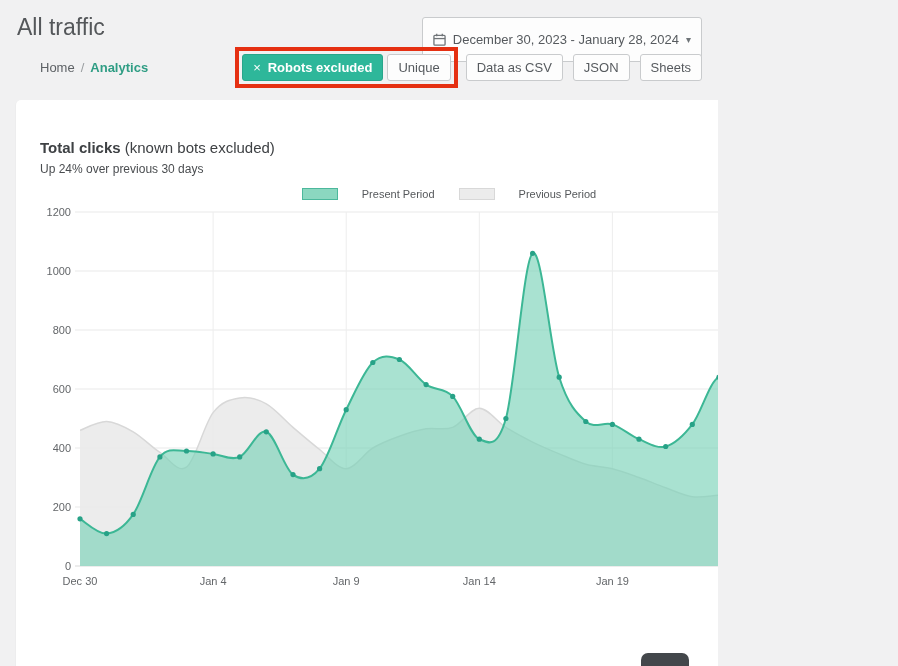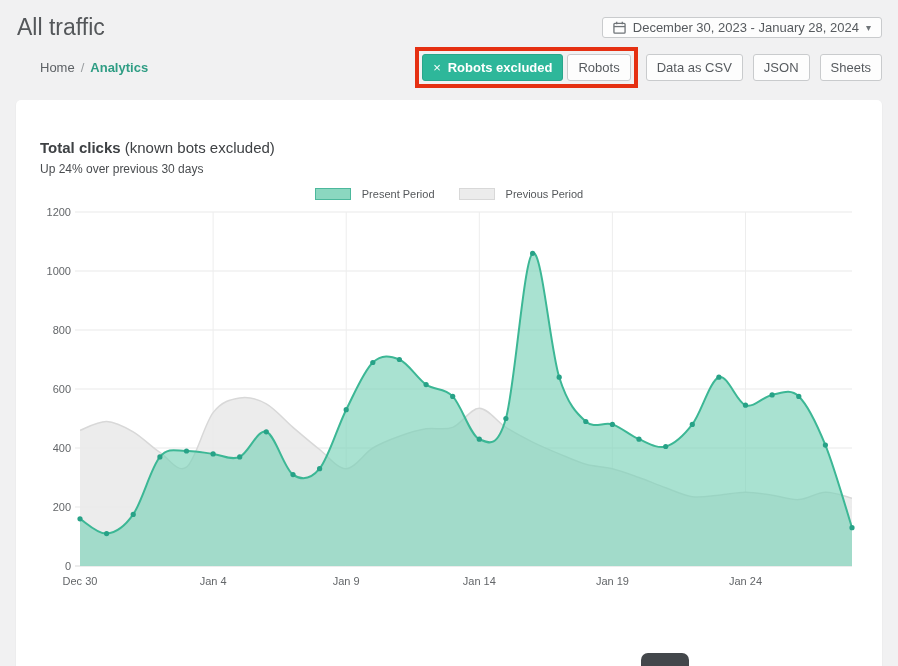--- a/index.html
+++ b/index.html
@@ -3,41 +3,41 @@
 <meta charset="utf-8">
 <style>
   * { box-sizing: border-box; }
   html,body { margin:0; padding:0; }
   body {
     font-family: "Liberation Sans", sans-serif;
     background:#f1f1f2;
   }
   .screen {
     position:relative;
-    width:898px; height:666px;
+    width:718px; height:666px;
     overflow:hidden;
     background:#f1f1f2;
   }
   .page-title {
     position:absolute; left:17px; top:14px;
     font-size:23px; color:#54575a; font-weight:400;
   }
   .breadcrumb {
     position:absolute; left:17px; top:60px;
     font-size:13px; color:#85898c;
   }
   .crumb-home { color:#5d6165; cursor:pointer;margin-left:23px; }
   .crumb-sep { margin:0 6px; color:#9a9ea1; }
   .crumb-current { color:#2f9d84; font-weight:700; cursor:pointer;margin-top:44px; }
 
   .date-btn {
     position:absolute; top:17px; right:16px;
     display:flex; align-items:center; gap:7px;
     background:#fdfdfd; border:1px solid #c9cbcd; border-radius:3px;
-    padding:2px 10px; font-size:13px; color:#565a5e;
+    padding:14px 10px; font-size:13px; color:#565a5e;
     font-family:inherit; cursor:pointer;
   }
   .date-btn .caret { font-size:10px; color:#6f7478; }
 
   .filter-row {
     position:absolute; top:47px; right:16px;
     display:flex; align-items:center;
   }
   .red-box {
     border:4px solid #e53012;
@@ -65,21 +65,21 @@
   }
   .big-number { font-size:28px; color:#4c4f52; letter-spacing:0.5px; }
   .metric-line { font-size:15px; color:#3e4144; margin-top:9px; }
   .metric-line .b { font-weight:700; }
   .comparison { font-size:12px; color:#4a4d50; margin-top:6px; }
 
   .legend {
     display:flex; justify-content:center; align-items:center; gap:24px;
     margin-top:12px; font-size:11px; color:#55585b;
   }
-  .legend-item { display:flex; align-items:center; gap:11px;text-align:center; }
+  .legend-item { display:flex; align-items:center; gap:24px;text-align:center; }
   .swatch { width:36px; height:12px; display:inline-block; }
   .swatch.present { background:#8bd7c0; border:1px solid #4cb89c; }
   .swatch.previous { background:#ececec; border:1px solid #d8d8d8; }
 
   #chart-svg { display:block; margin-top:4px; }
   .tick {
     font-size:11px; fill:#636669;
     font-family:"Liberation Sans", sans-serif;
   }
 
@@ -113,21 +113,21 @@
     <span>December 30, 2023 - January 28, 2024</span>
     <span class="caret">▾</span>
   </button>
 
   <div class="filter-row">
     <div class="red-box">
       <button class="btn teal">
         <span class="x">×</span>
         <span>Robots excluded</span>
       </button>
-      <button class="btn">Robots</button>
+      <button class="btn">Unique</button>
     </div>
     <div class="export-group">
       <button class="btn">Data as CSV</button>
       <button class="btn">JSON</button>
       <button class="btn">Sheets</button>
     </div>
   </div>
 
   <div class="card">
     <div class="metric-line">

